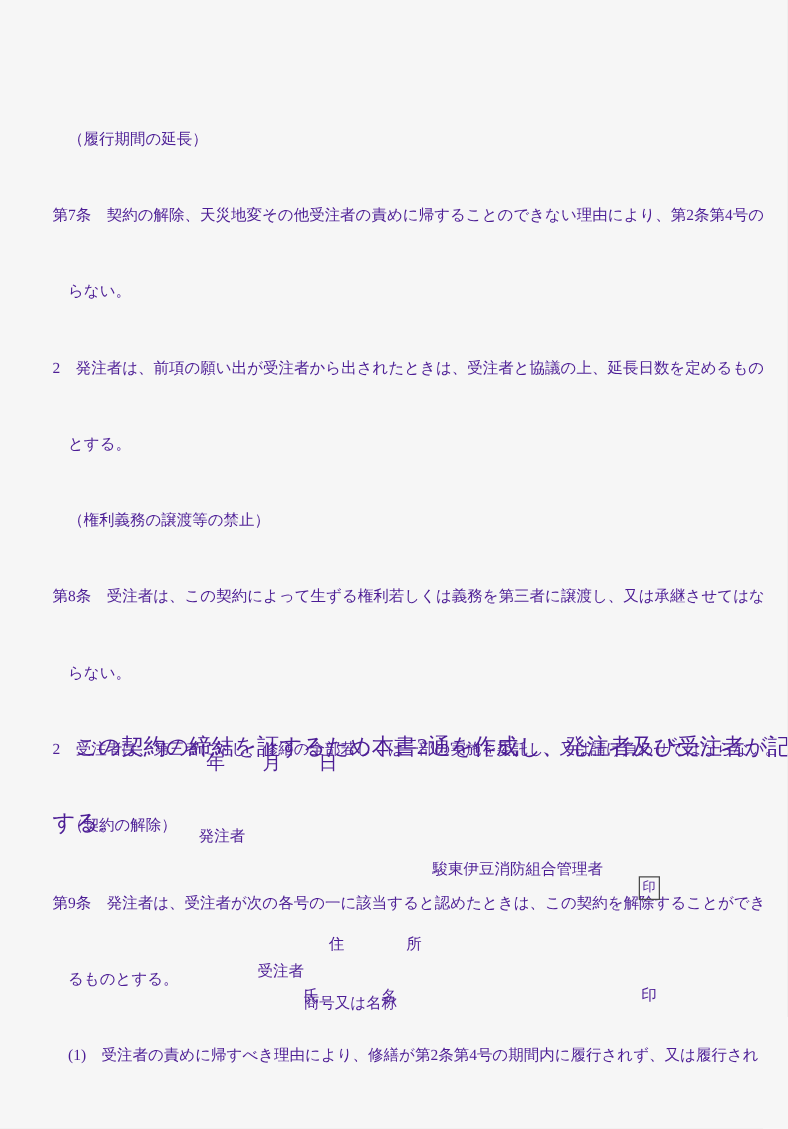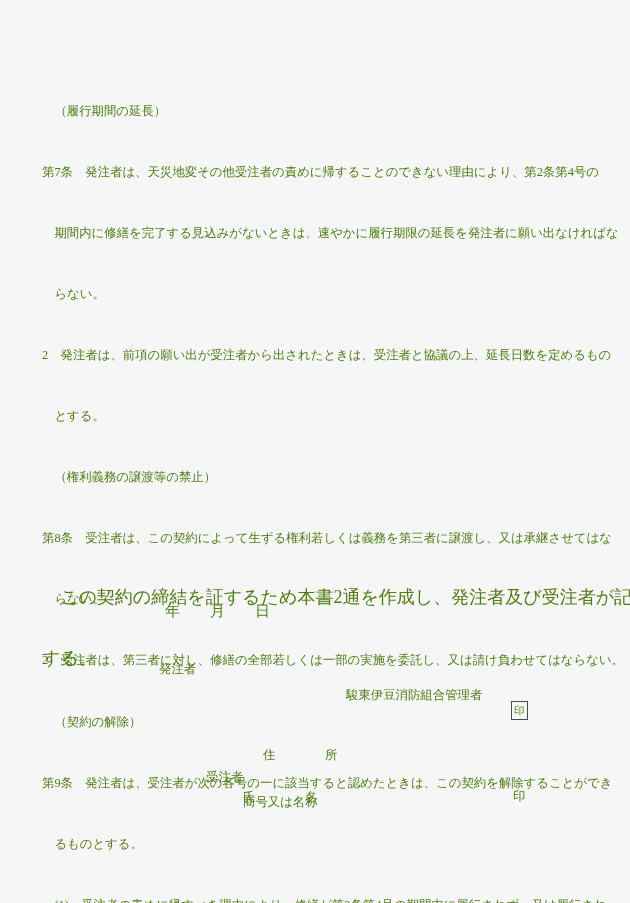--- a/index.html
+++ b/index.html
@@ -1,21 +1,21 @@
 <!DOCTYPE html>
 <html lang="ja"><head>
 <meta charset="utf-8">
 <style>
   html, body { margin: 0; padding: 0; background: #e9e9e9; }
   .page {
     position: relative;
     width: 630px;
     height: 903px;
     background: #f6f6f6;
-    color: #4d7c0f;
+    color: #4c1d95;
     font-family: "Liberation Serif", "DejaVu Serif", serif;
     overflow: hidden;
     margin: 0 auto;
   }
   .bodytext {
     position: absolute;
     left: 42px;
     top: 60px;
     font-size: 12.4px;
     line-height: 20.36px;
@@ -58,22 +58,21 @@
   .person-label    { left: 243px; top: 789px; }
   .contractor-seal { left: 513px; top: 788px; }
 </style>
 </head>
 <body>
 
 <div class="page">
 
   <div class="bodytext">
     <div class="line">　（履行期間の延長）</div>
-    <div class="line">第7条　発注者は、天災地変その他受注者の責めに帰することのできない理由により、第2条第4号の</div>
-    <div class="line">　期間内に修繕を完了する見込みがないときは、速やかに履行期限の延長を発注者に願い出なければな</div>
+    <div class="line">第7条　契約の解除、天災地変その他受注者の責めに帰することのできない理由により、第2条第4号の</div>
     <div class="line">　らない。</div>
     <div class="line">2　発注者は、前項の願い出が受注者から出されたときは、受注者と協議の上、延長日数を定めるもの</div>
     <div class="line">　とする。</div>
     <div class="line">　（権利義務の譲渡等の禁止）</div>
     <div class="line">第8条　受注者は、この契約によって生ずる権利若しくは義務を第三者に譲渡し、又は承継させてはな</div>
     <div class="line">　らない。</div>
     <div class="line">2　受注者は、第三者に対し、修繕の全部若しくは一部の実施を委託し、又は請け負わせてはならない。</div>
     <div class="line">　（契約の解除）</div>
     <div class="line">第9条　発注者は、受注者が次の各号の一に該当すると認めたときは、この契約を解除することができ</div>
     <div class="line">　るものとする。</div>

